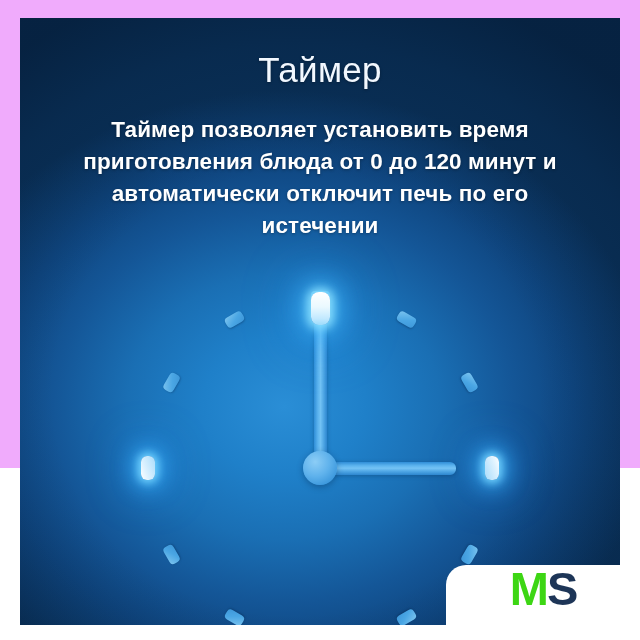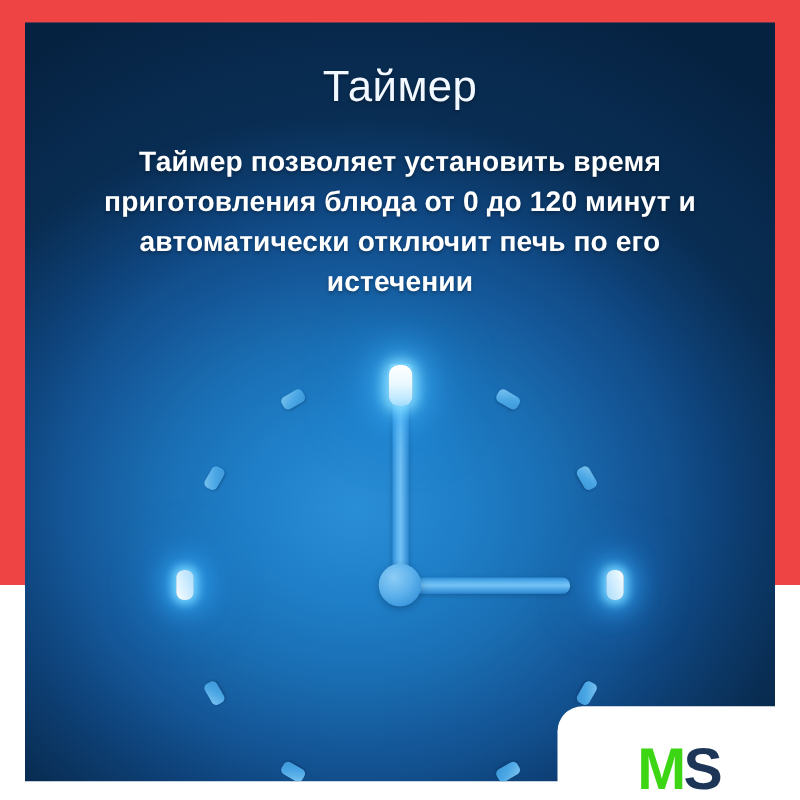--- a/index.html
+++ b/index.html
@@ -10,21 +10,21 @@
     height: 640px;
     background: #ffffff;
     font-family: "Liberation Sans", sans-serif;
     overflow: hidden;
   }
 
   #stage {
     position: relative;
     width: 640px;
     height: 468px;
-    background: #ef4444;
+    background: #f0abfc;
   }
 
   
   #panel {
     position: absolute;
     left: 20px;
     top: 18px;
     width: 600px;
     height: 607px;
     overflow: hidden;
@@ -185,21 +185,21 @@
   #logo-box {
     position: absolute;
     left: 446px;
     top: 565px;
     width: 194px;
     height: 75px;
     background: #ffffff;
     border-top-left-radius: 20px;
     z-index: 20;
     display: flex;
-    align-items: flex-end;
+    align-items: flex-start;
     justify-content: center;
   }
   #logo-text {
     font-size: 47px;
     font-weight: 700;
     letter-spacing: -2px;
     line-height: 1;
     padding-bottom: 2px;
   }
   .logo-m { color: #3dd614; }

